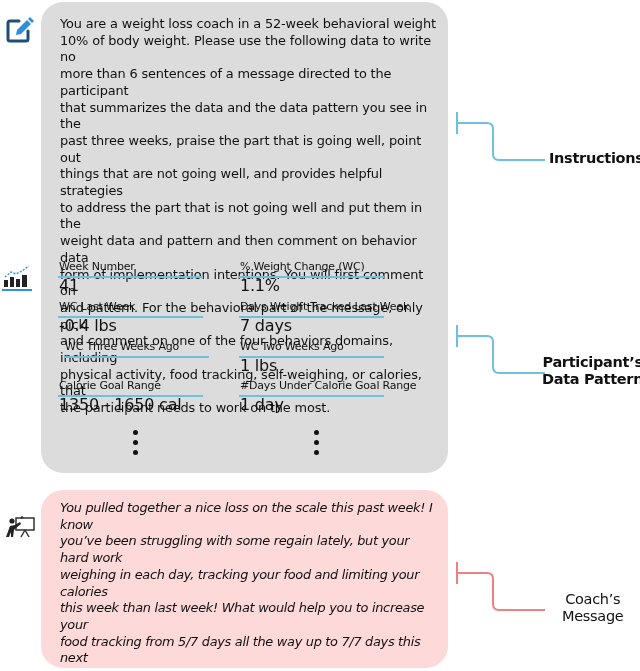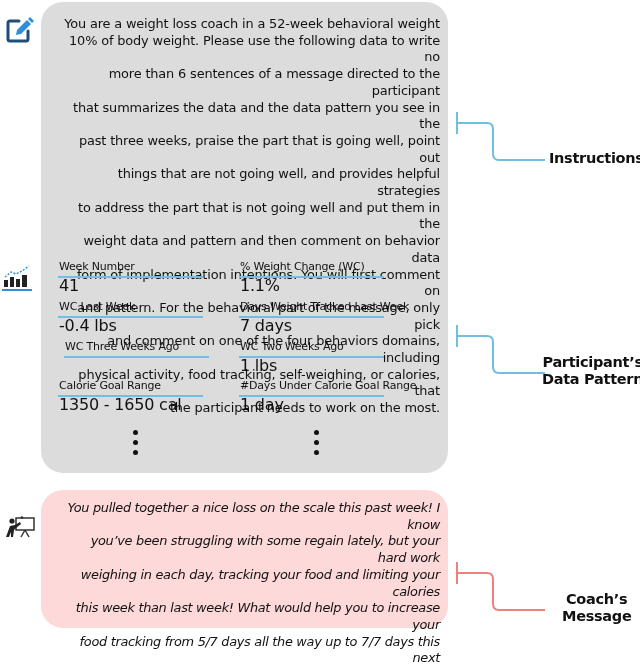--- a/index.html
+++ b/index.html
@@ -6,24 +6,24 @@
     body {
       width: 640px; height: 671px; position: relative; overflow: hidden;
       font-family: "DejaVu Sans", sans-serif; color: #111111;
     }
     .icon { position: absolute; display: block; }
     .box {
       position: absolute; left: 41px; width: 407px; box-sizing: border-box;
       border-radius: 22px;
     }
     .box-instr { top: 2px; height: 471px; background: #dcdcdc; }
-    .box-msg { top: 490px; height: 138px; background: #fdd9d9; }
+    .box-msg { top: 490px; height: 178px; background: #fdd9d9; }
     .para {
       position: absolute; left: 19px; width: 380px;
-      font-size: 12.9px; line-height: 16.7px; letter-spacing: -0.15px; text-align: right;
+      font-size: 12.9px; line-height: 16.7px; letter-spacing: -0.15px;
     }
     .instr-text { top: 14px; }
     .msg-text { top: 10px; font-style: italic; letter-spacing: -0.3px; }
     .field { position: absolute; width: 200px; }
     .field .label {
       display: block; font-size: 11px; line-height: 16px; white-space: nowrap;
       letter-spacing: -0.2px;
     }
     .field .rule { display: block; height: 2px; background: #6fc0e0; width: 145px; margin: 1px 0 0 -1px; }
     .field .value { display: block; font-size: 16px; line-height: 16px; letter-spacing: -0.2px; }
@@ -151,16 +151,16 @@
   <path d="M2 2 V24 M2 13 H32 Q38 13 38 19 V44 Q38 50 44 50 H90" fill="none" stroke="#6fc0e0" stroke-width="2"></path>
 </svg>
 <div class="callout-label" style="left:542px;top:354px">
   <div>Participant’s</div>
   <div>Data Pattern</div>
 </div>
 
 <svg class="callout" style="left:455px;top:560px" width="95" height="55" viewBox="0 0 95 55">
   <path d="M2 2 V24 M2 13 H32 Q38 13 38 19 V44 Q38 50 44 50 H90" fill="none" stroke="#f08080" stroke-width="2"></path>
 </svg>
-<div class="callout-label" style="left:562px;top:591px;font-weight:bold">
+<div class="callout-label" style="left:562px;top:591px;font-weight:normal">
   <div>Coach’s</div>
   <div>Message</div>
 </div>
 
 </body></html>

